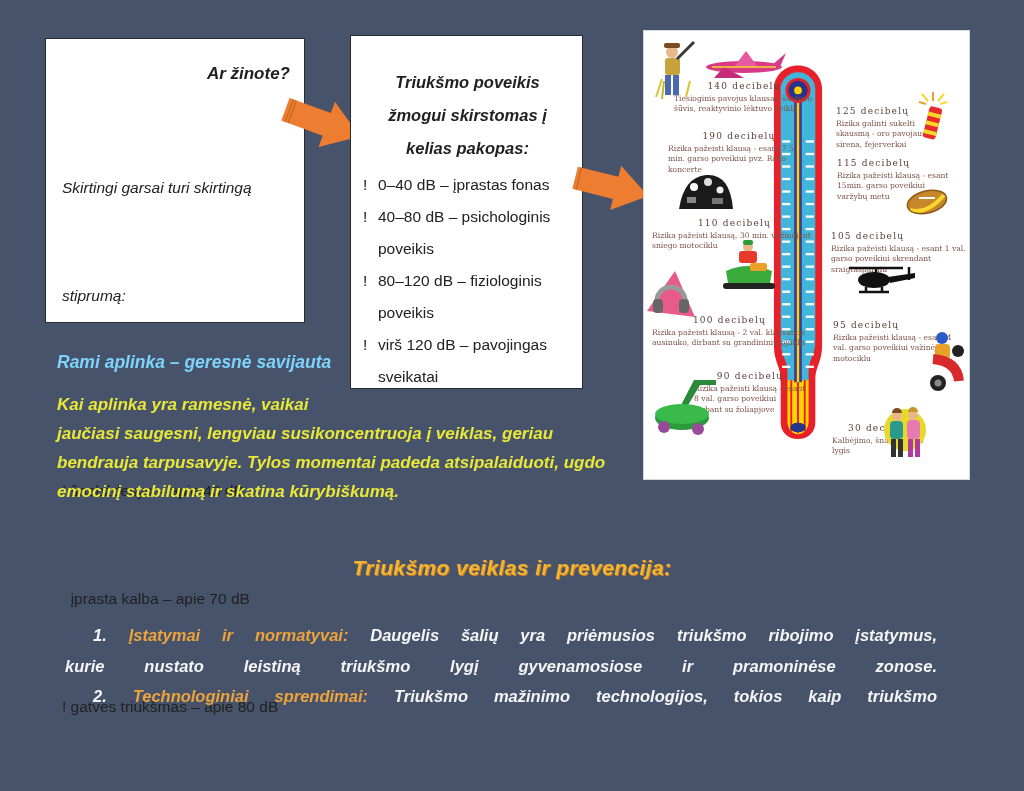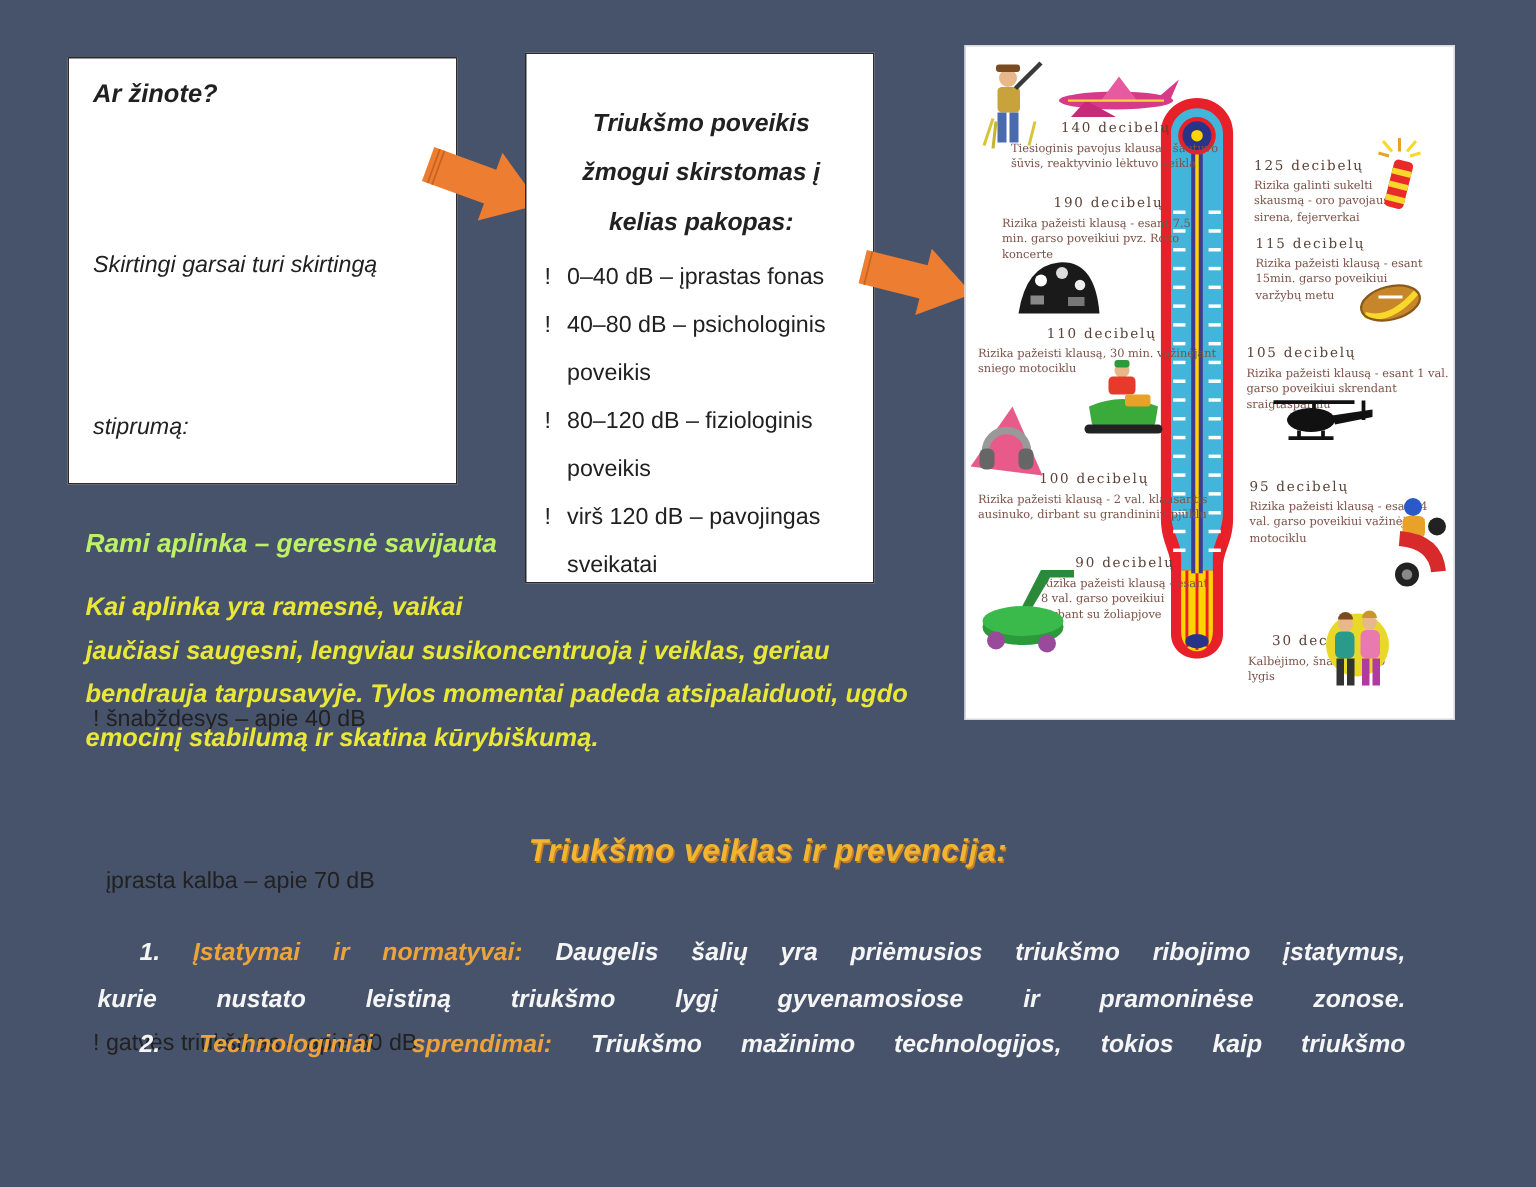--- a/index.html
+++ b/index.html
@@ -6,21 +6,21 @@
   body{
     width:1024px;height:791px;position:relative;overflow:hidden;
     background:#47536A;
     font-family:"Liberation Sans",sans-serif;
   }
   .abs{position:absolute;}
 
   
   .box{position:absolute;background:#FFFFFF;border:1px solid #2B2B2B;box-sizing:border-box;color:#212121;}
   .box1{left:45px;top:38px;width:260px;height:285px;padding:12px 14px 0 16px;}
-  .b1-title{text-align:left;font-weight:bold;font-style:italic;font-size:17px;margin-top:2px;}
+  .b1-title{text-align:right;font-weight:bold;font-style:italic;font-size:17px;margin-top:13px;}
   .b1-body{margin-top:14px;font-size:15.5px;line-height:36px;white-space:pre-wrap;}
   .b1-line.i{font-style:italic;}
   .b1-gap{height:15px;}
 
   .box2{left:350px;top:35px;width:233px;height:354px;padding:28px 10px 0 12px;}
   .b2-title{text-align:center;font-weight:bold;font-style:italic;font-size:16.5px;line-height:33px;margin-top:2px;}
   .b2-items{margin-top:4px;font-size:15.5px;line-height:32px;}
   .b2-item{display:flex;}
   .b2-mark{width:15px;flex:0 0 15px;}
   .b2-text{flex:1;}
@@ -32,21 +32,21 @@
 
   
   .thermo-panel{left:643px;top:30px;width:327px;height:450px;background:#fff;border:1px solid #D8D8D8;box-sizing:border-box;}
   .th-entry{position:absolute;font-family:"DejaVu Serif",serif;color:#5A4238;}
   .th-level{font-size:9px;letter-spacing:1.2px;white-space:nowrap;}
   .th-desc{font-size:7.6px;line-height:1.35;color:#7D5348;margin-top:3px;}
   .th-left .th-level{text-align:center;}
   .icon{position:absolute;}
 
   
-  .quiet-title{left:57px;top:352px;font-size:17.5px;font-weight:bold;font-style:italic;color:#bef264;}
+  .quiet-title{left:57px;top:352px;font-size:17.5px;font-weight:bold;font-style:italic;color:#7dd3fc;}
   .quiet-para{left:57px;top:390px;width:620px;font-size:17px;font-weight:bold;font-style:italic;color:#E9E838;line-height:29px;}
 
   
   .section-heading{
     left:0;top:556px;width:1024px;text-align:center;
     font-size:21px;font-weight:bold;font-style:italic;color:#F2B532;
     text-shadow:1px 1px 0 #C87E28;letter-spacing:.4px;
   }
 
   

